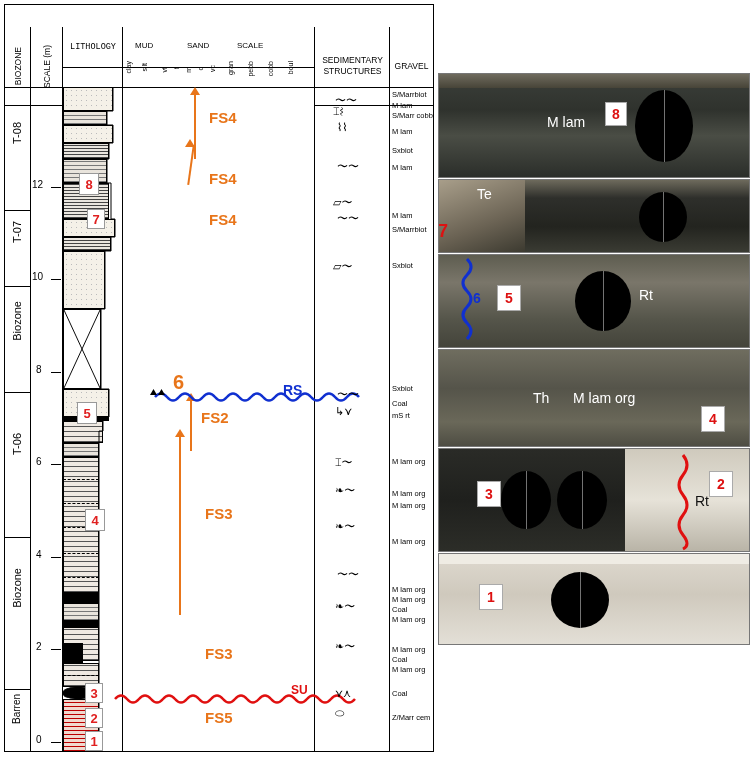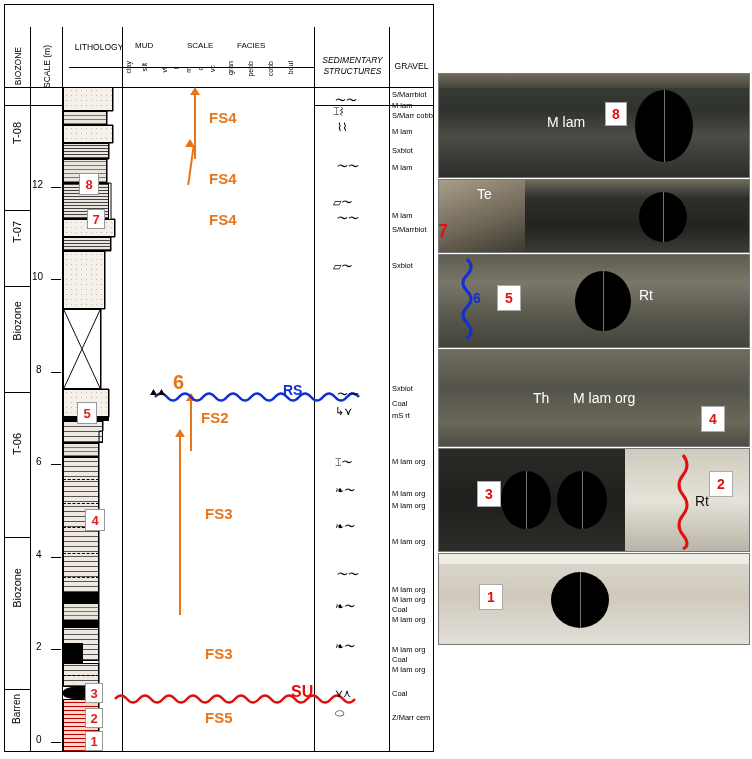--- a/index.html
+++ b/index.html
@@ -106,36 +106,36 @@
     <div id="col-grain" class="abs"></div>
     <div id="col-sed" class="abs"></div>
     <div id="col-facies" class="abs"></div>
 
     <div class="hdr-cell tall" style="left:0;width:26px;">
       <span class="vert hdr-txt">BIOZONE</span>
     </div>
     <div class="hdr-cell tall" style="left:26px;width:32px;">
       <span class="vert hdr-txt">SCALE (m)</span>
     </div>
-    <div class="hdr-cell" style="left:64px;width:60px;height:40px;">
+    <div class="hdr-cell" style="left:58px;width:60px;height:40px;font-family:Liberation Mono, monospace;">
       <span class="hdr-txt">LITHOLOGY</span>
     </div>
     <div class="hdr-cell" style="left:118px;width:192px;height:40px;">
       <span class="hdr-txt" style="letter-spacing:2px;">&nbsp;</span>
     </div>
     <div class="hdr-cell tall" style="left:310px;width:75px;">
-      <span class="hdr-txt" style="line-height:11px;font-style:italic;">SEDIMENTARY STRUCTURES</span>
+      <span class="hdr-txt" style="line-height:11px;">SEDIMENTARY STRUCTURES</span>
     </div>
     <div class="hdr-cell tall" style="left:385px;width:43px;">
       <span class="hdr-txt">GRAVEL</span>
     </div>
 
     <div class="subhdr" style="left:130px;top:36px;font-size:8px;">MUD</div>
-    <div class="subhdr" style="left:182px;top:36px;font-size:8px;">SCALE</div>
-    <div class="subhdr" style="left:232px;top:36px;font-size:8px;">FACIES</div>
+    <div class="subhdr" style="left:182px;top:36px;font-size:8px;">SAND</div>
+    <div class="subhdr" style="left:232px;top:36px;font-size:8px;">SCALE</div>
 
     <div class="subhdr vert" style="left:120px;top:56px;">clay</div>
     <div class="subhdr vert" style="left:136px;top:58px;">silt</div>
     <div class="subhdr vert" style="left:156px;top:62px;">vf</div>
     <div class="subhdr vert" style="left:168px;top:62px;">f</div>
     <div class="subhdr vert" style="left:180px;top:62px;">m</div>
     <div class="subhdr vert" style="left:192px;top:62px;">c</div>
     <div class="subhdr vert" style="left:204px;top:60px;">vc</div>
     <div class="subhdr vert" style="left:222px;top:56px;">gran</div>
     <div class="subhdr vert" style="left:242px;top:56px;">pebb</div>
@@ -258,21 +258,21 @@
     <svg class="overlay" width="430" height="748">
 
       <path d="M150,392 q6,-7 12,0 t12,0 t12,0 t12,0 t12,0 t12,0 t12,0 t12,0 t12,0 t12,0 t12,0 t12,0 t12,0 t12,0 t12,0 t12,0 t12,0" fill="none" stroke="#1030D0" stroke-width="2.5"></path>
 
       <path d="M110,694 q6,-7 12,0 t12,0 t12,0 t12,0 t12,0 t12,0 t12,0 t12,0 t12,0 t12,0 t12,0 t12,0 t12,0 t12,0 t12,0 t12,0 t12,0 t12,0 t12,0 t12,0" fill="none" stroke="#E01010" stroke-width="2.5"></path>
 
       <polygon points="145,390 152,390 148.5,384" fill="#000"></polygon>
       <polygon points="153,390 160,390 156.5,384" fill="#000"></polygon>
     </svg>
     <div class="sq-lbl" style="left:278px;top:377px;color:#1030D0;font-size:14px;">RS</div>
-    <div class="sq-lbl" style="left:286px;top:678px;color:#E01010;font-size:16px;">SU</div>
+    <div class="sq-lbl" style="left:286px;top:678px;color:#E01010;font-size:12px;">SU</div>
 
     <div class="abs" style="left:310px;top:82px;width:75px;height:665px;">
       <div class="sed-sym" style="left:20px;top:6px;">〜〜</div>
       <div class="sed-sym" style="left:18px;top:18px;">⌶⌇</div>
       <div class="sed-sym" style="left:22px;top:34px;">⌇⌇</div>
       <div class="sed-sym" style="left:22px;top:72px;">〜〜</div>
       <div class="sed-sym" style="left:18px;top:108px;">▱〜</div>
       <div class="sed-sym" style="left:22px;top:124px;">〜〜</div>
       <div class="sed-sym" style="left:18px;top:172px;">▱〜</div>
       <div class="sed-sym" style="left:22px;top:300px;">〜〜</div>

